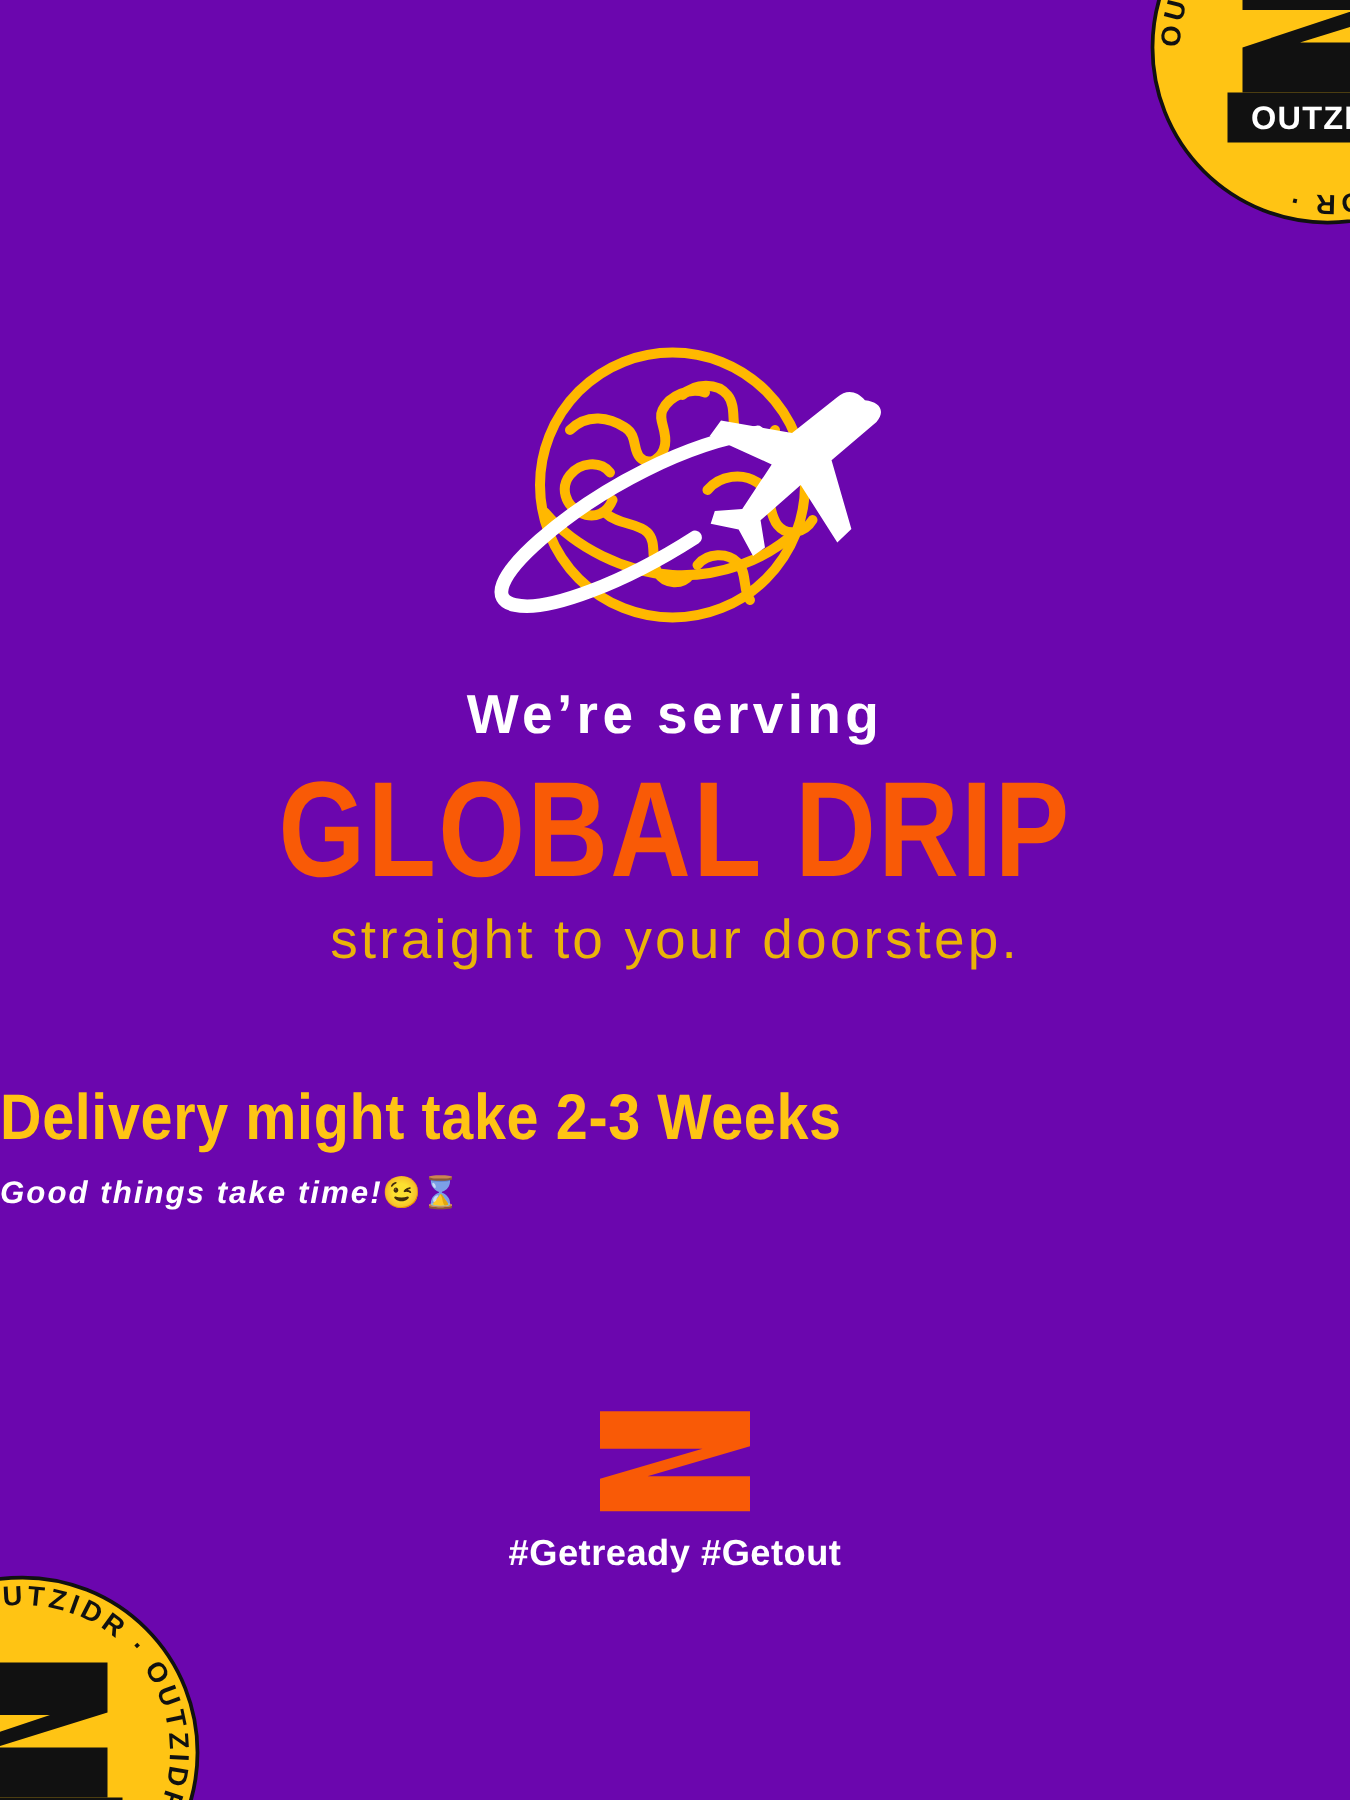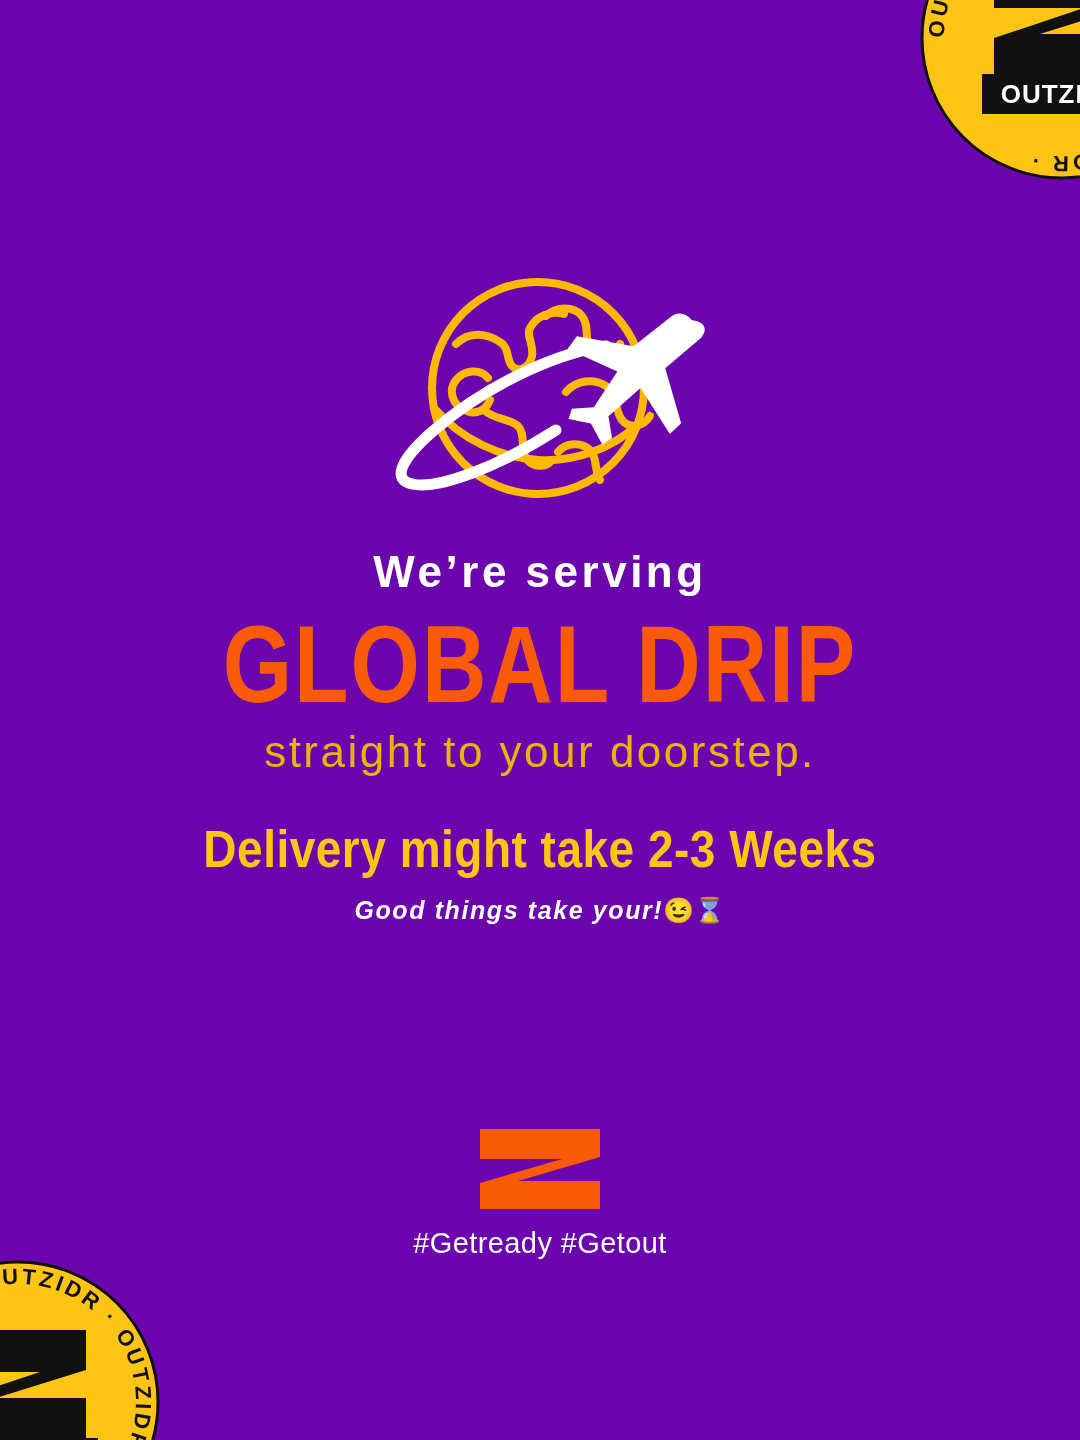--- a/index.html
+++ b/index.html
@@ -90,22 +90,22 @@
     letter-spacing: 2.5px;
     line-height: 1.1;
     margin: 26px 0 0 0;
   }
 
   
   .delivery {
     position: absolute;
     left: 0;
     right: 0;
-    top: 820px;
-    text-align: center;
+    top: 864px;
+    text-align: left;
   }
   .delivery-main {
     color: #FFC414;
     font-size: 46px;
     font-weight: 700;
     letter-spacing: 0.5px;
     line-height: 1.15;
     margin: 0;
     transform: scaleY(1.12);
     transform-origin: center top;
@@ -135,21 +135,21 @@
   .footer-logo {
     width: 124px;
     height: 84px;
     margin: 0 auto;
   }
   .footer-logo svg { display: block; width: 100%; height: 100%; }
 
   .hashtags {
     color: #FFFFFF;
     font-size: 29px;
-    font-weight: 400;
+    font-weight: 700;
     letter-spacing: 0.4px;
     margin: 16px 0 0 0;
   }
 </style>
 </head>
 <body>
 
 <div class="poster">
 
   <div class="badge badge-tr">
@@ -224,21 +224,21 @@
 
   <div class="copy">
     <p class="kicker">We’re serving</p>
     <p class="headline">GLOBAL DRIP</p>
     <p class="subline">straight to your doorstep.</p>
   </div>
 
   <div class="delivery">
     <p class="delivery-main">Delivery might take 2-3 Weeks</p>
     <p class="delivery-note">
-      <span>Good things take your!</span><span class="emoji">😉⌛</span>
+      <span>Good things take time!</span><span class="emoji">😉⌛</span>
     </p>
   </div>
 
   <div class="footer">
     <div class="footer-logo">
       <svg viewBox="0 0 124 84" xmlns="http://www.w3.org/2000/svg">
         <polygon points="2,2 122,2 122,30 40,54 122,54 122,82 2,82 2,56 84,32 2,32" fill="#F95A06"></polygon>
       </svg>
     </div>
     <p class="hashtags">#Getready #Getout</p>

